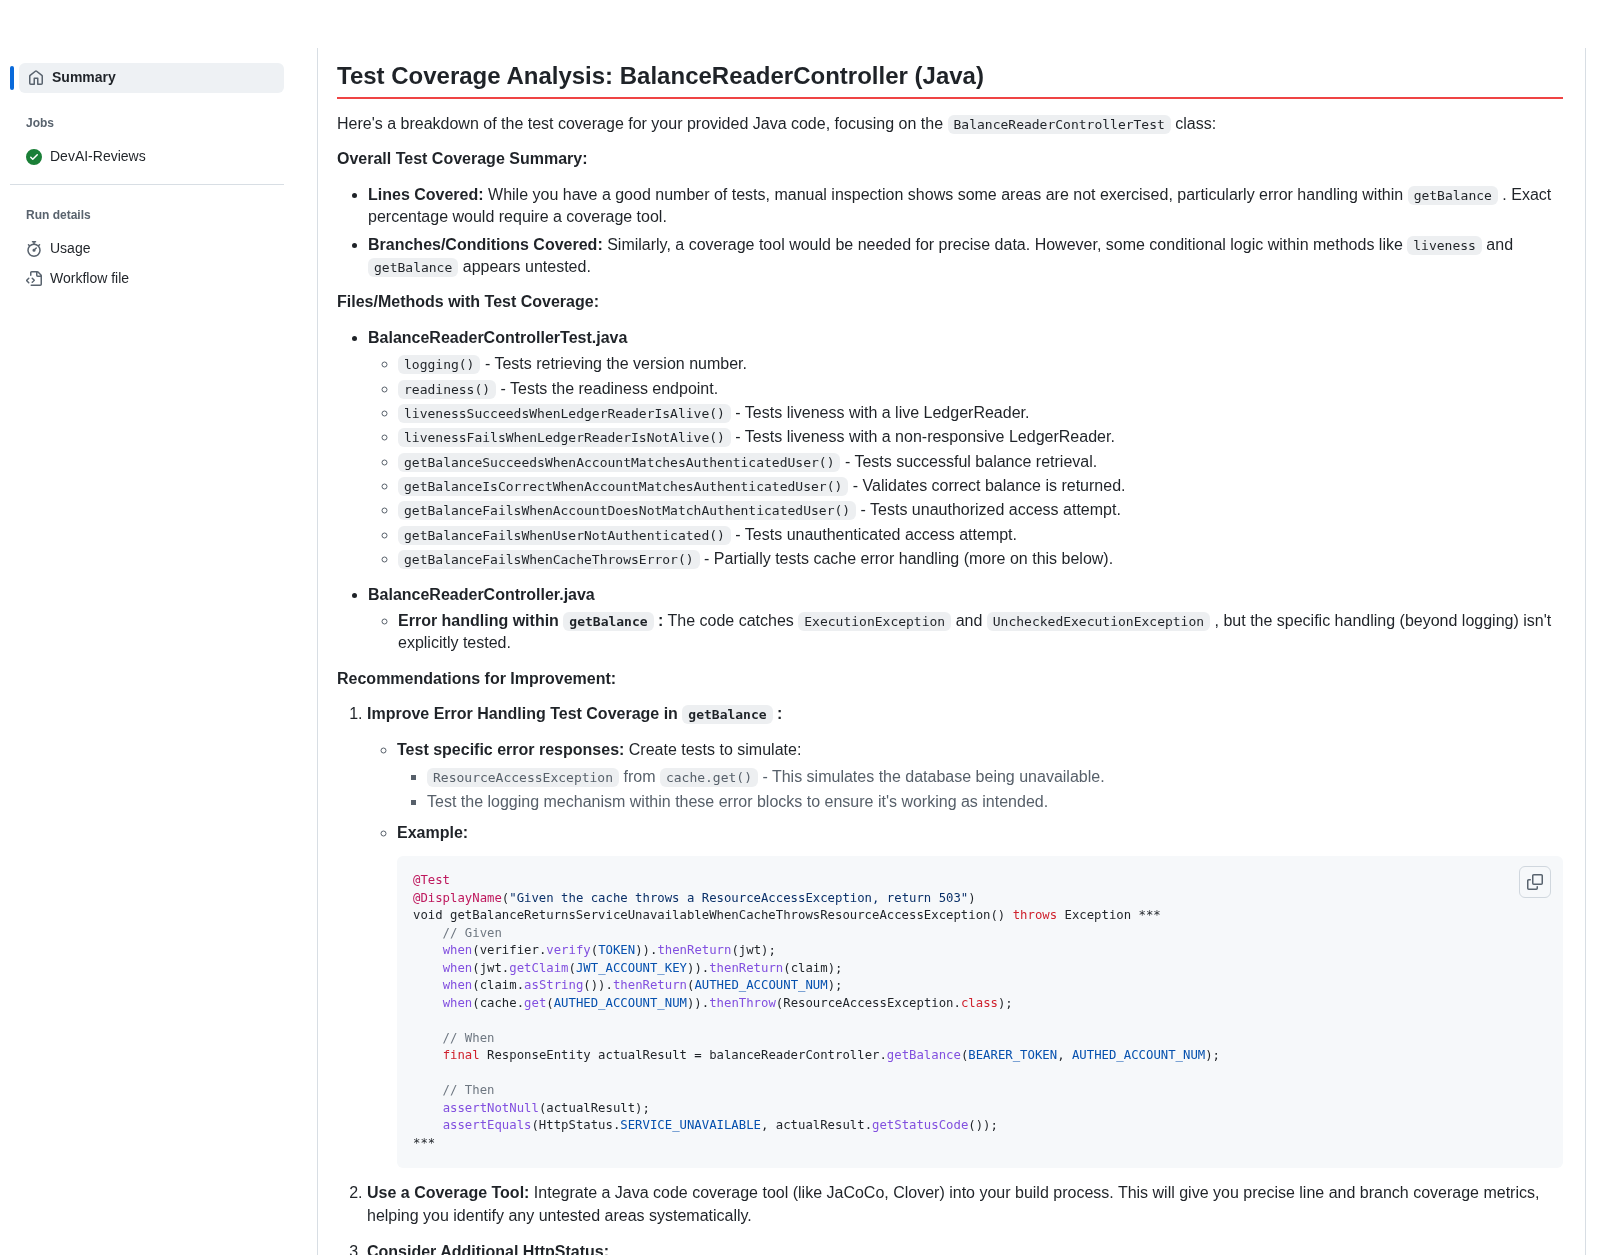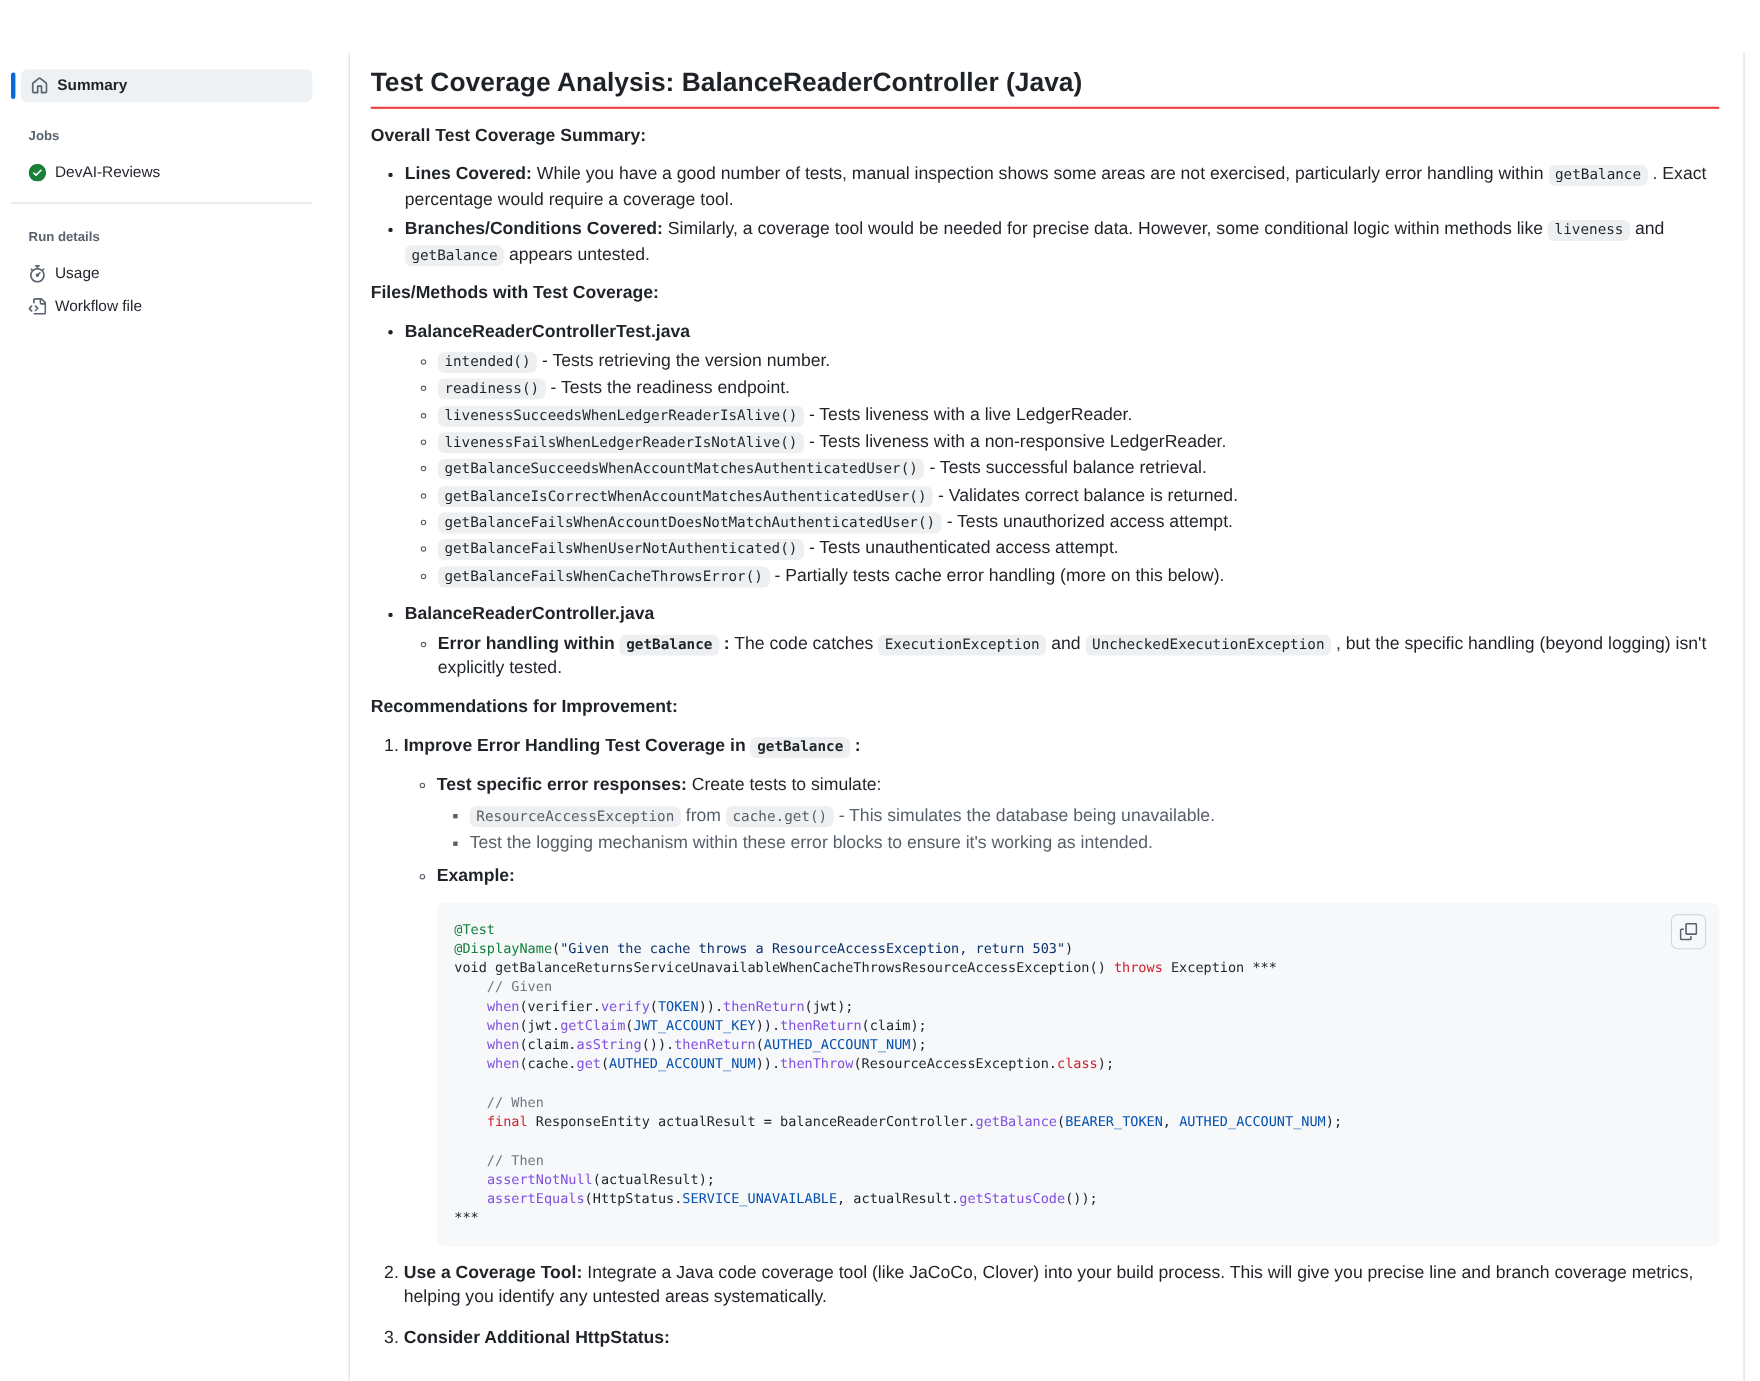--- a/index.html
+++ b/index.html
@@ -44,21 +44,21 @@
   
   .code-wrap { position:relative; margin:12px 0 8px 0; }
   pre.code { background:#f6f8fa; border-radius:6px; padding:16px; font-family:"DejaVu Sans Mono","Liberation Mono",monospace; font-size:12.3px; line-height:17.5px; overflow:hidden; }
   pre.code .cl { white-space:pre; min-height:17.5px; }
   .tk-p { color:#1f2328; }
   .tk-k { color:#cf222e; }
   .tk-f { color:#8250df; }
   .tk-c { color:#0550ae; }
   .tk-s { color:#0a3069; }
   .tk-m { color:#6e7781; }
-  .tk-a { color:#15803d; }
+  .tk-a { color:#be185d; }
   .copy-btn { position:absolute; top:10px; right:12px; width:32px; height:32px; border:1px solid #d0d7de; border-radius:6px; background:#f6f8fa; display:flex; align-items:center; justify-content:center; color:#59636e; cursor:pointer; }
 
   .scroll-rule { position:absolute; left:1585px; top:0; width:1px; height:1255px; background:#d8dee4; }
 </style>
 </head>
 <body>
 
 <div class="layout">
 
   <nav class="sidebar">
@@ -100,33 +100,34 @@
           </svg>
       </span>
       <span>Workflow file</span>
     </div>
   </nav>
 
   <main class="main">
     <div class="markdown">
       <h2 class="page-title">Test Coverage Analysis: BalanceReaderController (Java)</h2>
 
+      <p class="rich md-gap">Here's a breakdown of the test coverage for your provided Java code, focusing on the <code>BalanceReaderControllerTest</code> class:</p>
       <p class="rich md-gap"><strong>Overall Test Coverage Summary:</strong></p>
 
       <ul class="l1 md-gap">
         <li><span class="rich"><strong>Lines Covered:</strong> While you have a good number of tests, manual inspection shows some areas are not exercised, particularly error handling within <code>getBalance</code> . Exact percentage would require a coverage tool.</span></li>
         <li><span class="rich"><strong>Branches/Conditions Covered:</strong> Similarly, a coverage tool would be needed for precise data. However, some conditional logic within methods like <code>liveness</code> and <code>getBalance</code> appears untested.</span></li>
       </ul>
 
       <p class="rich md-gap"><strong>Files/Methods with Test Coverage:</strong></p>
       <ul class="l1 md-gap">
         <li>
           <span class="rich"><strong>BalanceReaderControllerTest.java</strong></span>
           <ul class="circle">
-            <li><span class="rich"><code>intended()</code> - Tests retrieving the version number.</span></li>
+            <li><span class="rich"><code>logging()</code> - Tests retrieving the version number.</span></li>
             <li><span class="rich"><code>readiness()</code> - Tests the readiness endpoint.</span></li>
             <li><span class="rich"><code>livenessSucceedsWhenLedgerReaderIsAlive()</code> - Tests liveness with a live LedgerReader.</span></li>
             <li><span class="rich"><code>livenessFailsWhenLedgerReaderIsNotAlive()</code> - Tests liveness with a non-responsive LedgerReader.</span></li>
             <li><span class="rich"><code>getBalanceSucceedsWhenAccountMatchesAuthenticatedUser()</code> - Tests successful balance retrieval.</span></li>
             <li><span class="rich"><code>getBalanceIsCorrectWhenAccountMatchesAuthenticatedUser()</code> - Validates correct balance is returned.</span></li>
             <li><span class="rich"><code>getBalanceFailsWhenAccountDoesNotMatchAuthenticatedUser()</code> - Tests unauthorized access attempt.</span></li>
             <li><span class="rich"><code>getBalanceFailsWhenUserNotAuthenticated()</code> - Tests unauthenticated access attempt.</span></li>
             <li><span class="rich"><code>getBalanceFailsWhenCacheThrowsError()</code> - Partially tests cache error handling (more on this below).</span></li>
           </ul>
         </li>

